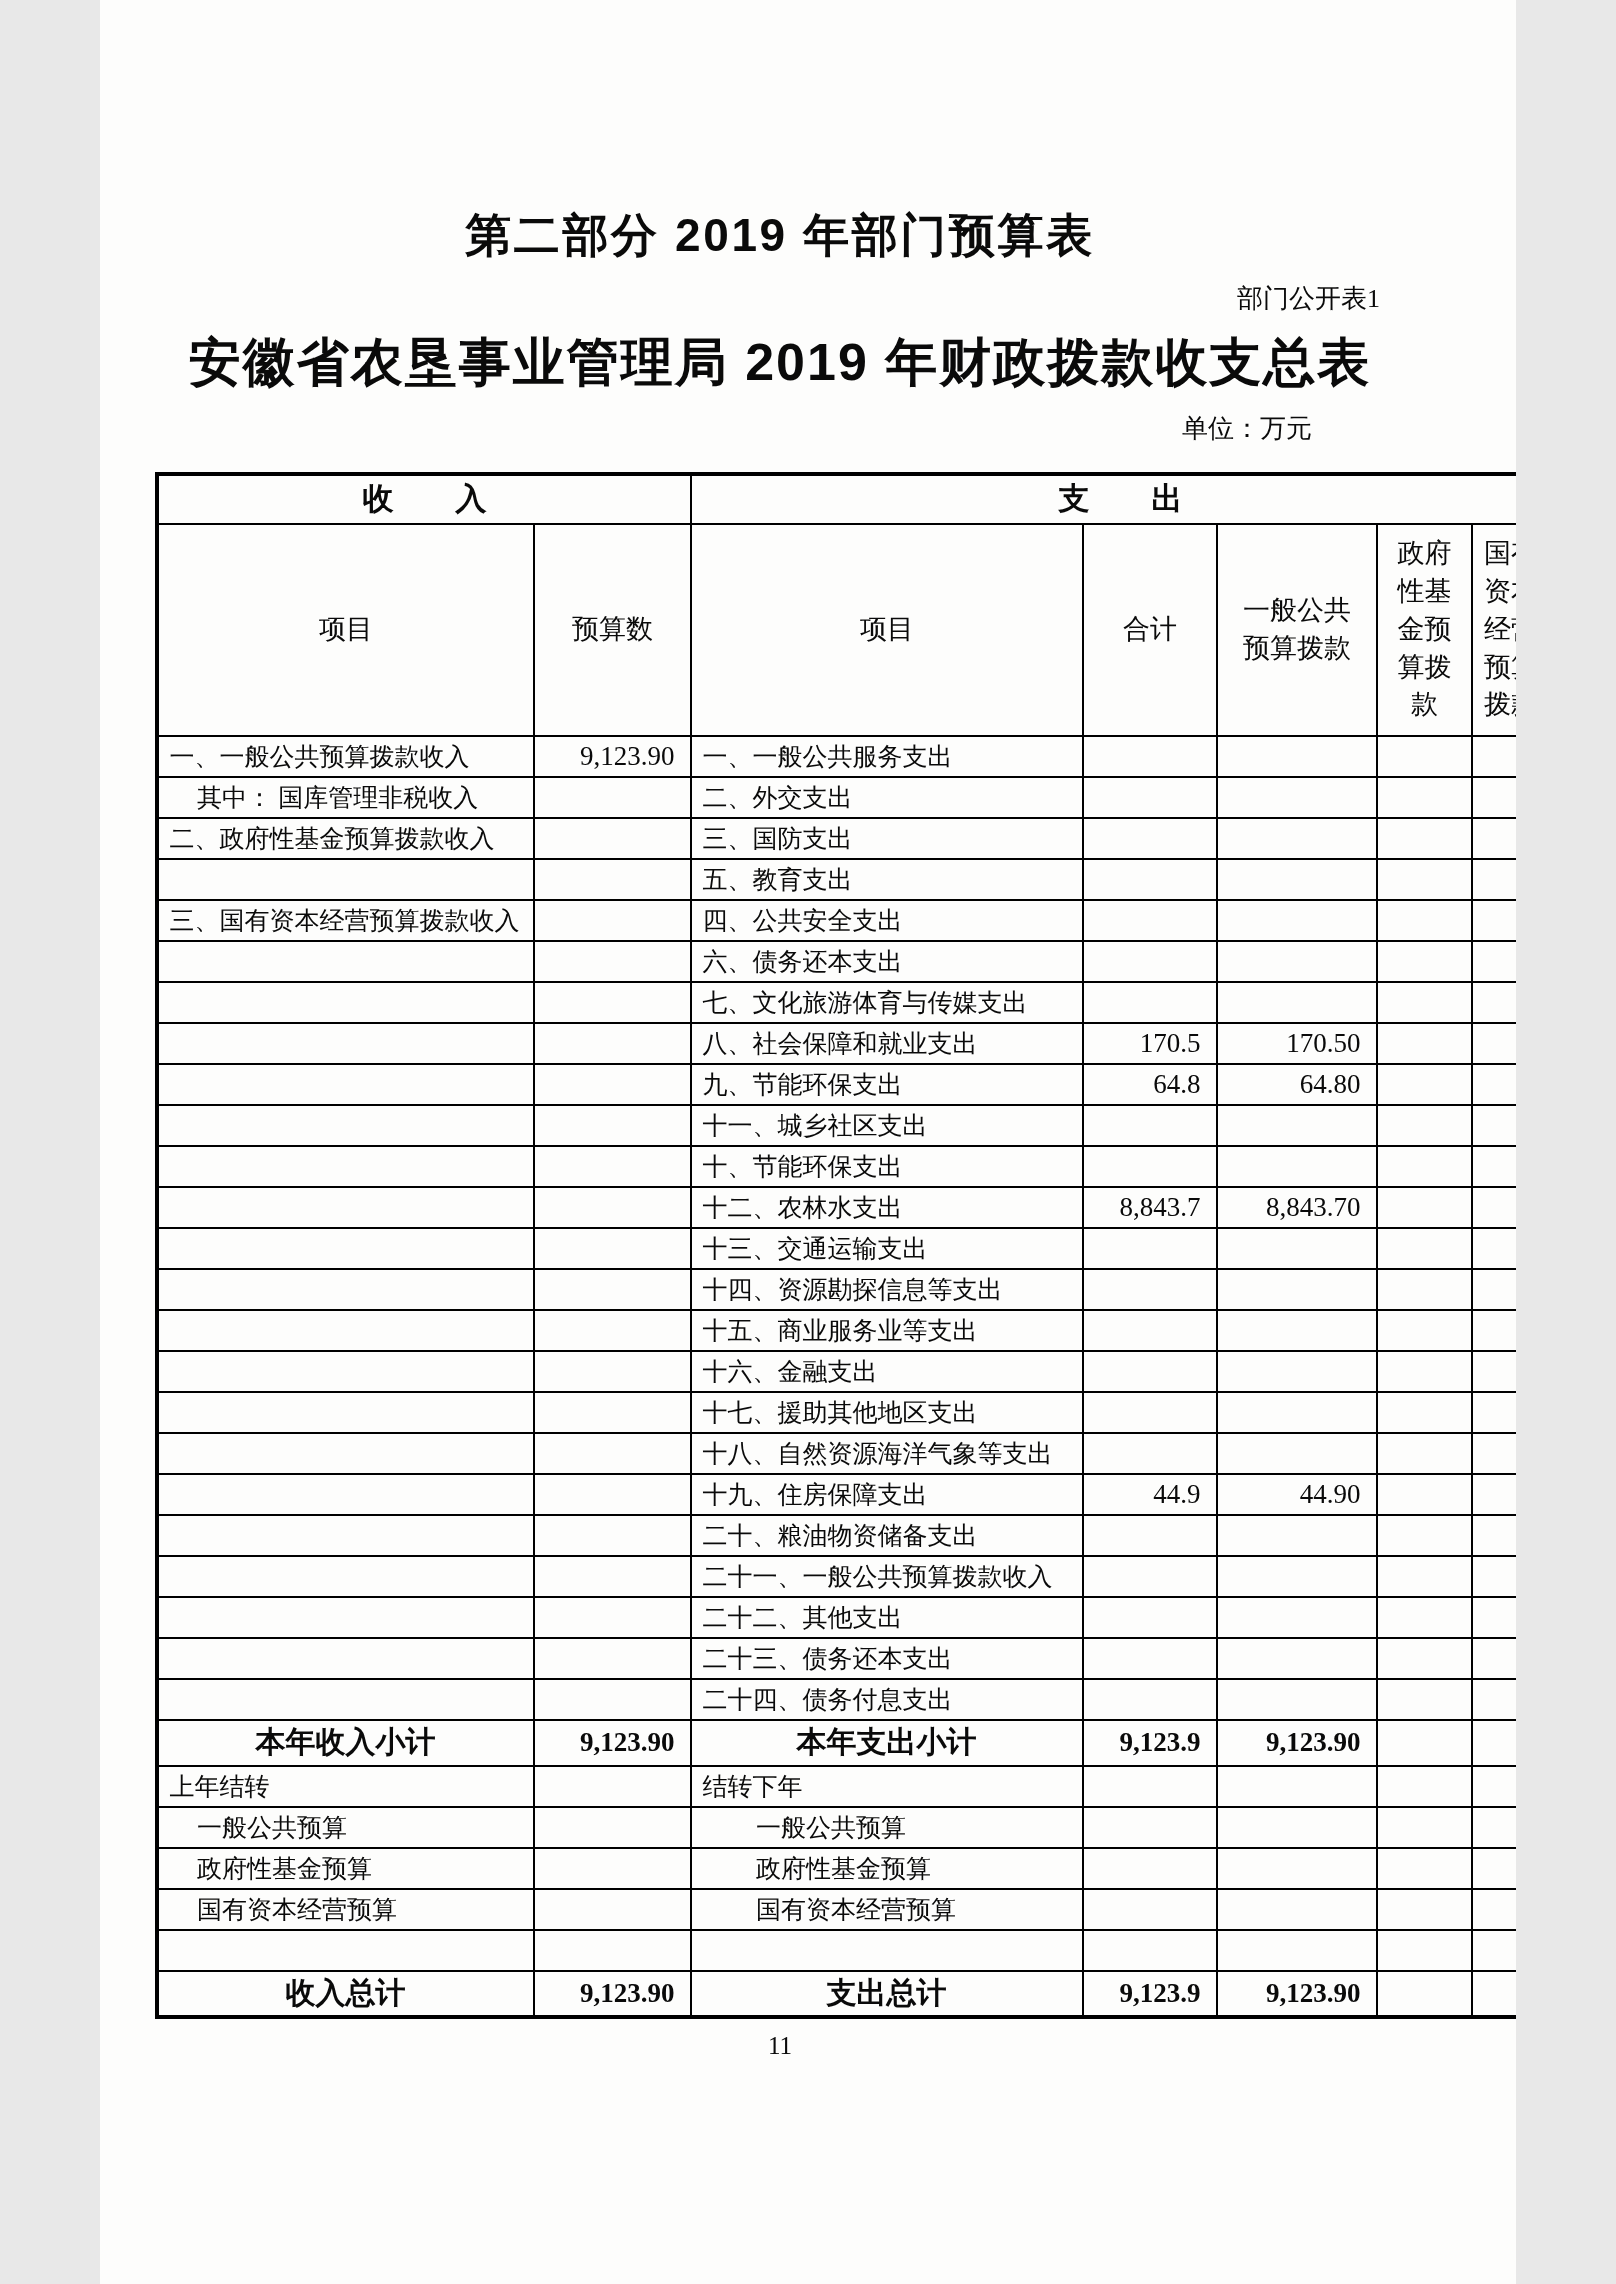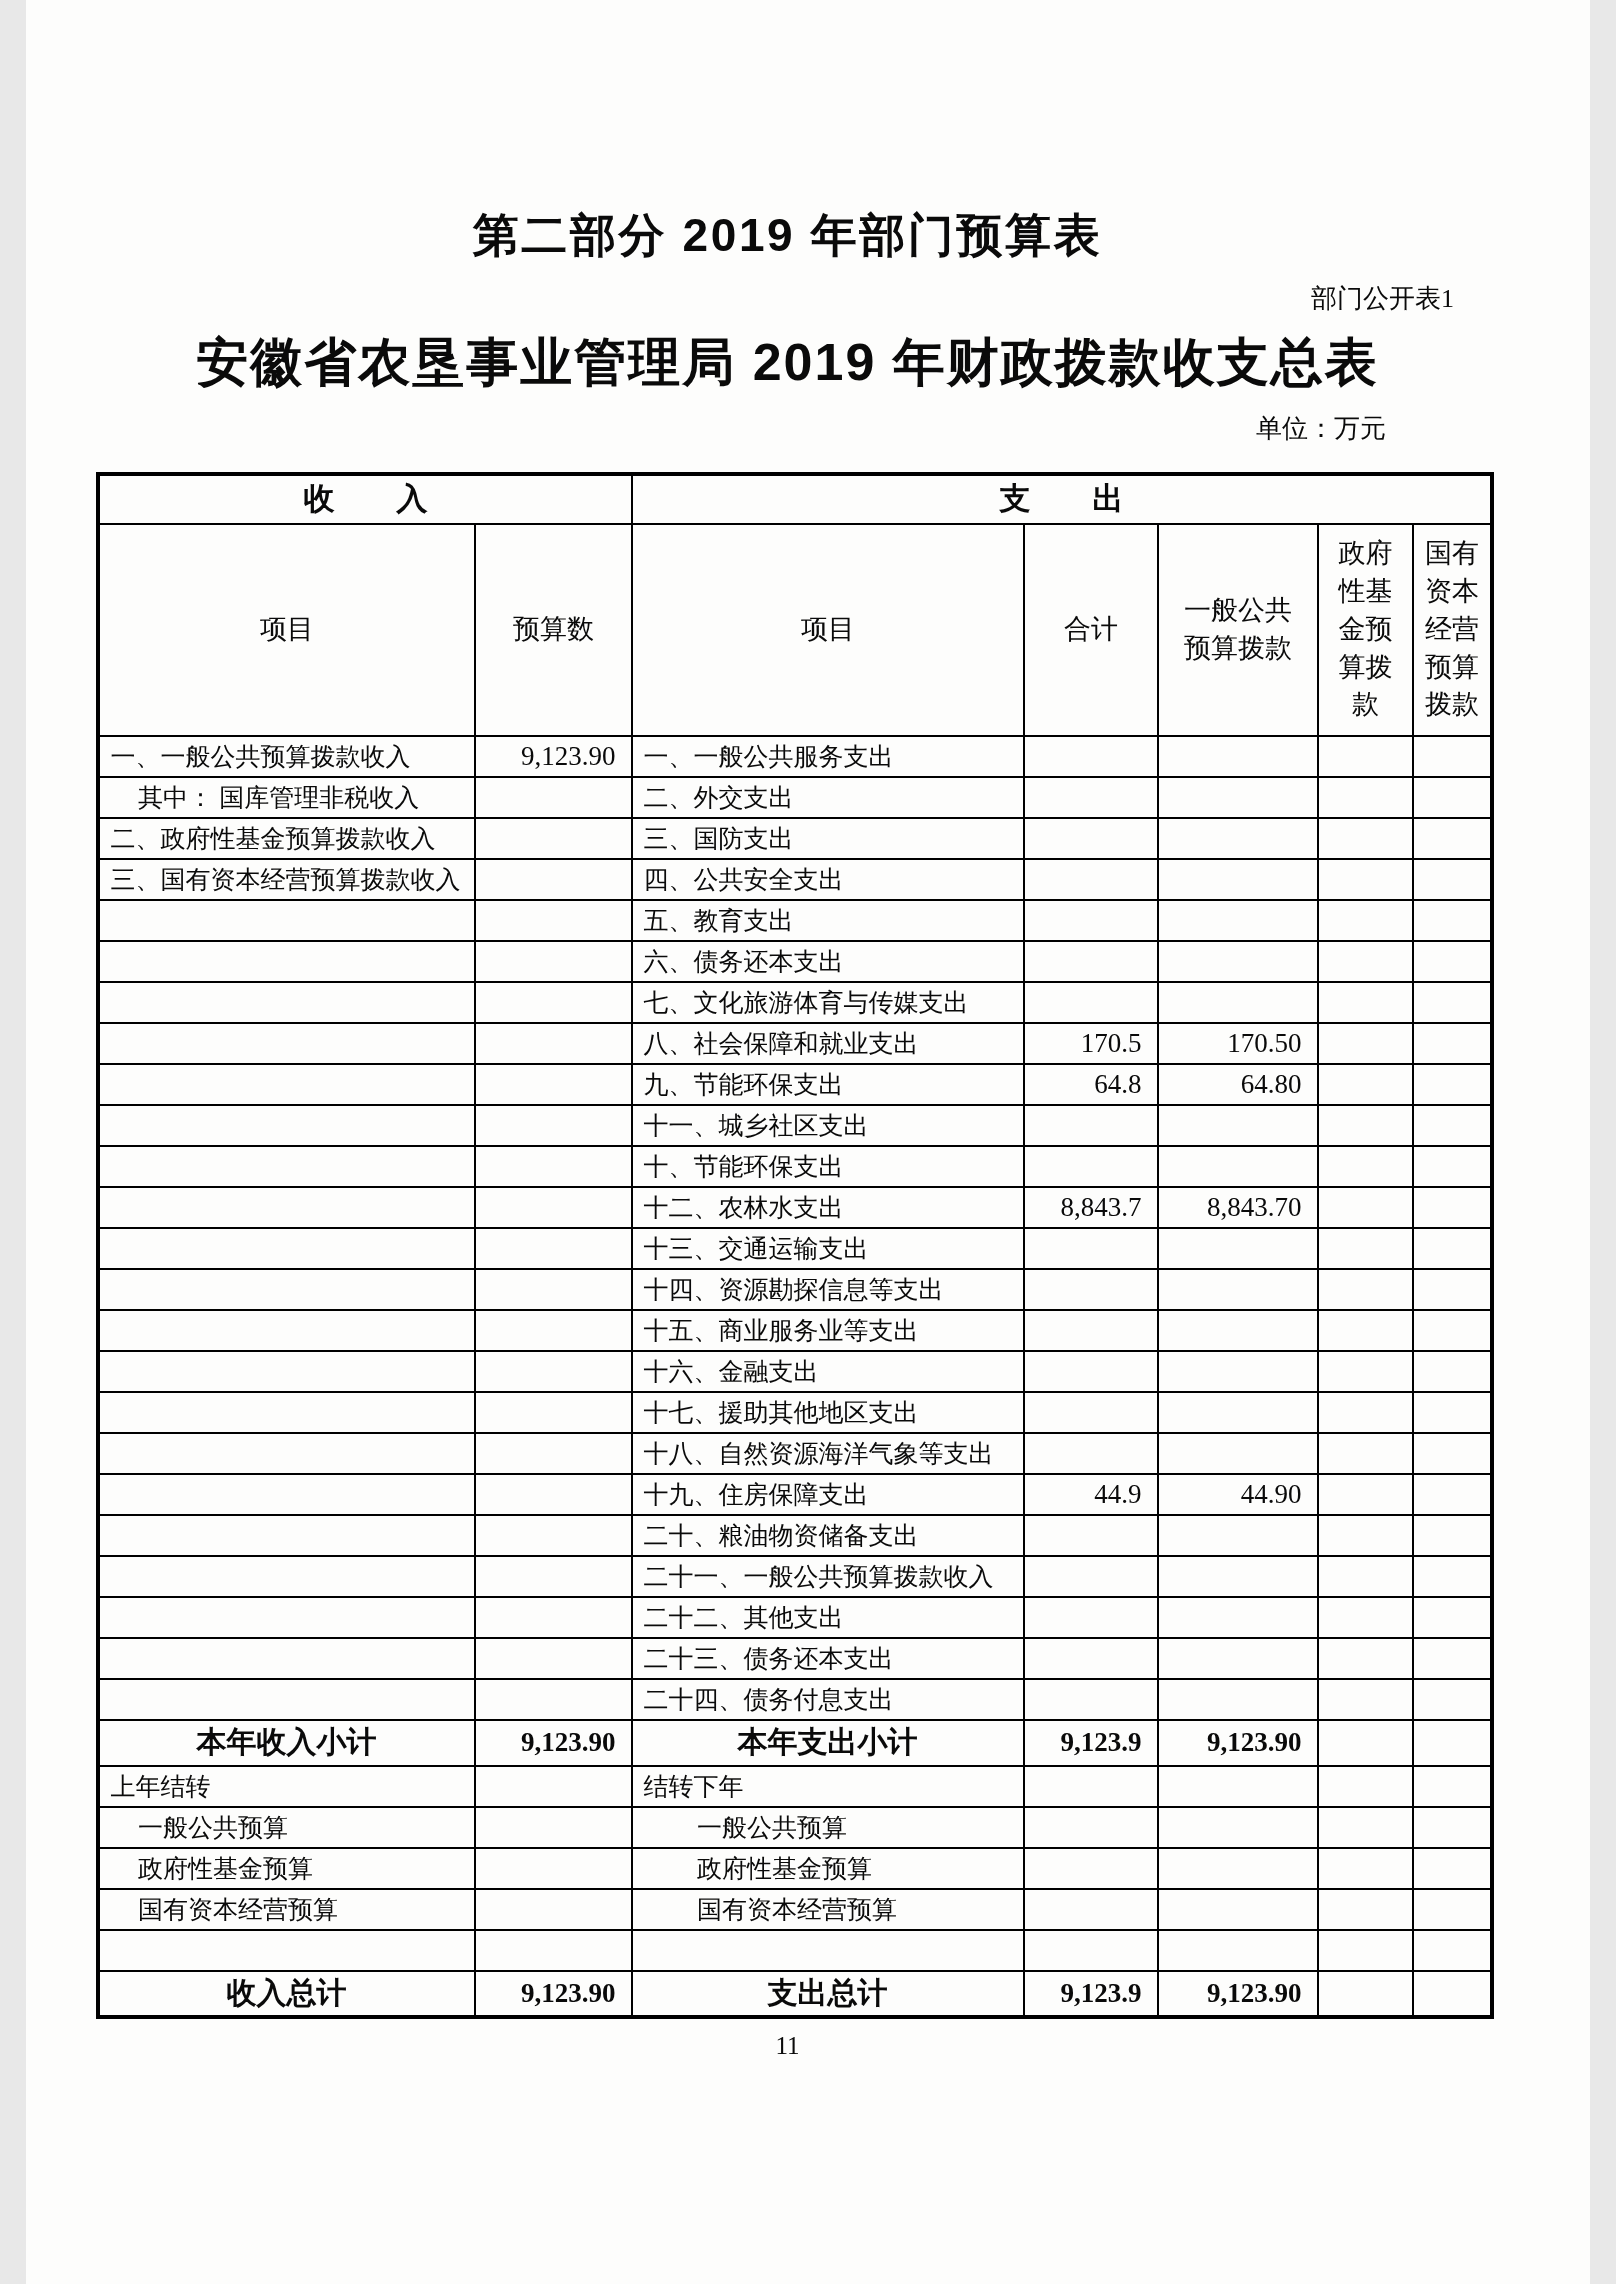--- a/index.html
+++ b/index.html
@@ -1,22 +1,22 @@
 <!DOCTYPE html>
 <html style="font-size:10.4px"><head>
 <meta charset="utf-8">
 <style>
   html,body{margin:0;padding:0;background:#e8e8e8;}
   .page{
     position:relative;
-    width:1564px;height:2284px;
+    width:1416px;height:2284px;
     margin:0 auto;
     background:#fdfdfc;
     box-sizing:border-box;
-    padding:205px 111px 0 70px;
+    padding:205px 111px 0 55px;
     color:#0a0a0a;
     font-family:"Liberation Serif","DejaVu Serif",serif;
     overflow:hidden;
   }
   .section-title{
     text-align:center;
     font-family:"Liberation Sans","DejaVu Sans",sans-serif;
     font-weight:bold;
     font-size:46px;
     letter-spacing:2.6px;
@@ -162,32 +162,32 @@
         <tr>
           <td class="item">二、政府性基金预算拨款收入</td>
           <td class="num"></td>
           <td class="item">三、国防支出</td>
           <td class="num"></td>
           <td class="num"></td>
           <td class="num"></td>
           <td class="num"></td>
         </tr>
         <tr>
+          <td class="item"></td>
+          <td class="num"></td>
+          <td class="item">五、教育支出</td>
+          <td class="num"></td>
+          <td class="num"></td>
+          <td class="num"></td>
+          <td class="num"></td>
+        </tr>
+        <tr>
           <td class="item">三、国有资本经营预算拨款收入</td>
           <td class="num"></td>
           <td class="item">四、公共安全支出</td>
-          <td class="num"></td>
-          <td class="num"></td>
-          <td class="num"></td>
-          <td class="num"></td>
-        </tr>
-        <tr>
-          <td class="item"></td>
-          <td class="num"></td>
-          <td class="item">五、教育支出</td>
           <td class="num"></td>
           <td class="num"></td>
           <td class="num"></td>
           <td class="num"></td>
         </tr>
         <tr>
           <td class="item"></td>
           <td class="num"></td>
           <td class="item">六、债务还本支出</td>
           <td class="num"></td>

